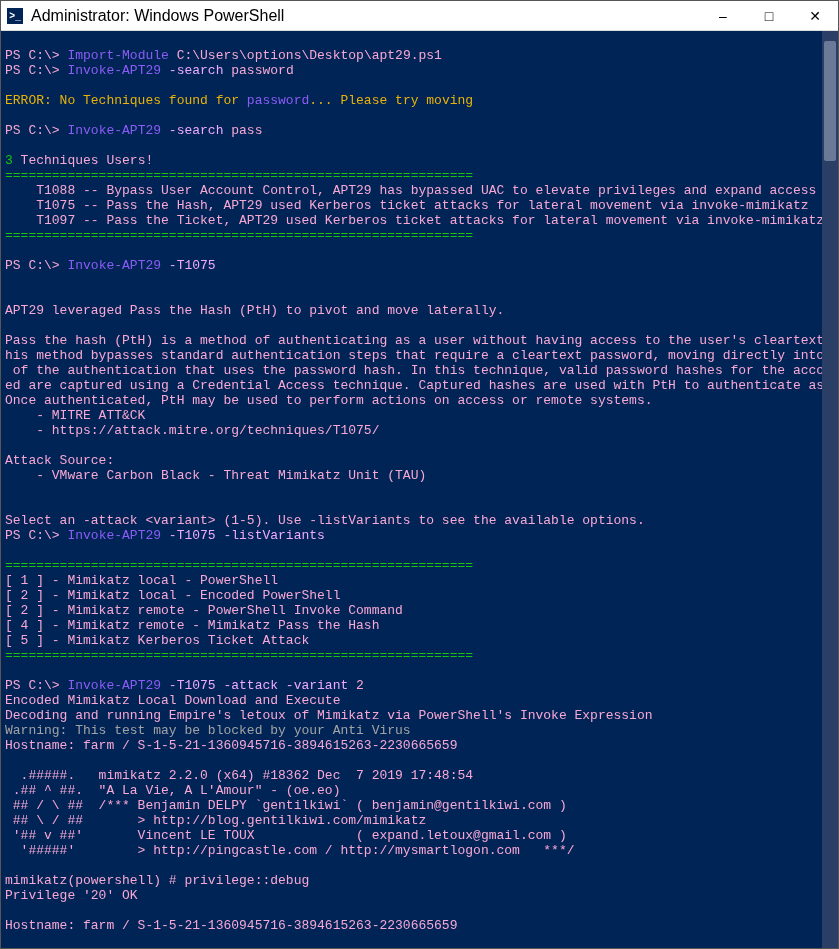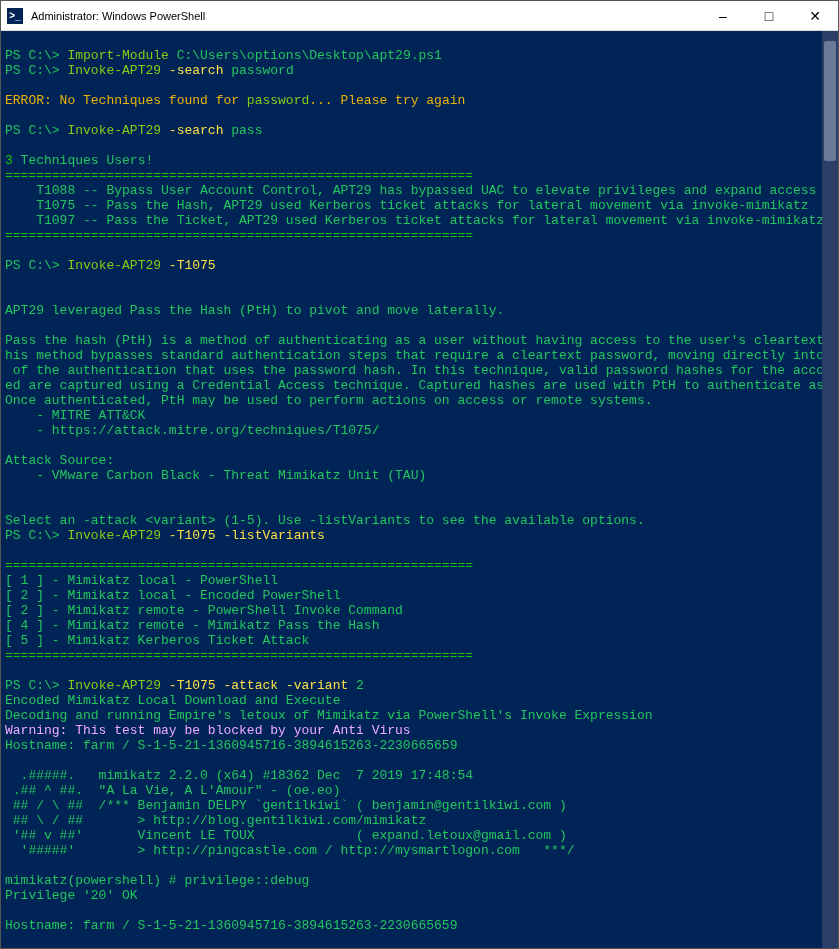--- a/index.html
+++ b/index.html
@@ -33,21 +33,21 @@
     background: #012456;
     display: inline-flex;
     align-items: center;
     justify-content: center;
     color: #fff;
     font-size: 10px;
     font-weight: bold;
   }
   .titlebar-title {
     flex: 1;
-    font-size: 11px;
+    font-size: 16px;
     color: #000;
     padding-left: 2px;
   }
   .titlebar-buttons {
     display: flex;
     height: 100%;
   }
   .tbtn {
     width: 46px;
     height: 100%;
@@ -80,47 +80,47 @@
   }
   .scrollbar-thumb {
     position: absolute;
     left: 2px;
     width: 12px;
     top: 10px;
     height: 120px;
     background: #6c7a99;
     border-radius: 2px;
   }
-  .c-white  { color: #22c55e; margin-top: 39px; }
-  .c-yellow { color: #84cc16; }
-  .c-gray   { color: #fde047; }
+  .c-white  { color: #f9a8d4; margin-top: 39px; }
+  .c-yellow { color: #8b5cf6; }
+  .c-gray   { color: #f0abfc; }
   .c-red    { color: #eab308; }
   .c-green  { color: #16c60c; }
-  .c-darkyellow { color: #f0abfc; }
+  .c-darkyellow { color: #a3a3a3; }
 </style>
 </head>
 <body>
 
 <div class="window">
 
   <div class="titlebar">
     <span class="titlebar-icon">&gt;_</span>
     <span class="titlebar-title">Administrator: Windows PowerShell</span>
     <div class="titlebar-buttons">
       <div class="tbtn">–</div>
       <div class="tbtn">□</div>
       <div class="tbtn close">✕</div>
     </div>
   </div>
 
   <div class="terminal">
 <span class="c-white">PS C:\&gt; </span><span class="c-yellow">Import-Module</span><span class="c-white"> C:\Users\options\Desktop\apt29.ps1</span>
 <span class="c-white">PS C:\&gt; </span><span class="c-yellow">Invoke-APT29</span><span class="c-gray"> -search</span><span class="c-white"> password</span>
 
-<span class="c-red">ERROR: No Techniques found for </span><span class="c-yellow">password</span><span class="c-red">... Please try again</span>
+<span class="c-red">ERROR: No Techniques found for </span><span class="c-yellow">password</span><span class="c-red">... Please try moving</span>
 
 <span class="c-white">PS C:\&gt; </span><span class="c-yellow">Invoke-APT29</span><span class="c-gray"> -search</span><span class="c-white"> pass</span>
 
 <span class="c-green">3</span><span class="c-white"> Techniques Users!</span>
 <span class="c-green">============================================================</span>
 <span class="c-white">    T1088 -- Bypass User Account Control, APT29 has bypassed UAC to elevate privileges and expand access</span>
 <span class="c-white">    T1075 -- Pass the Hash, APT29 used Kerberos ticket attacks for lateral movement via invoke-mimikatz</span>
 <span class="c-white">    T1097 -- Pass the Ticket, APT29 used Kerberos ticket attacks for lateral movement via invoke-mimikatz</span>
 <span class="c-green">============================================================</span>
 

